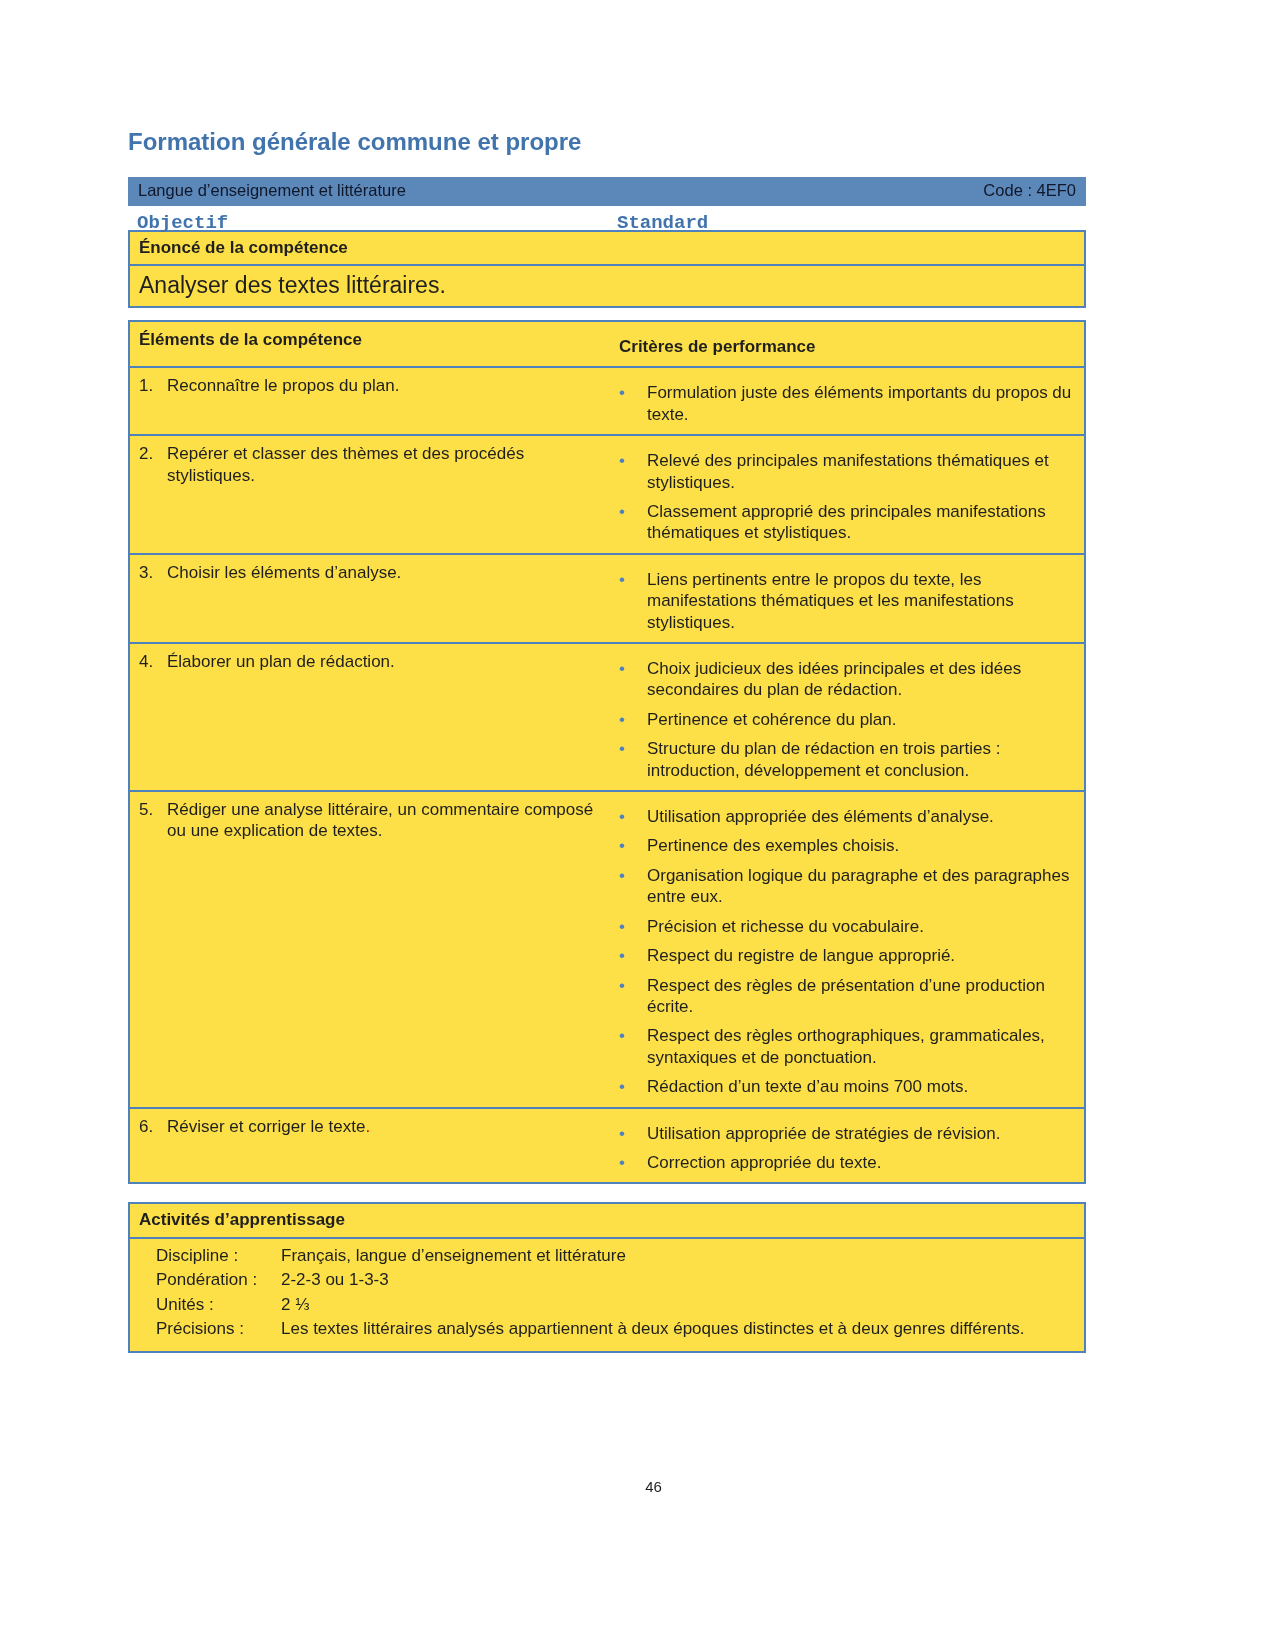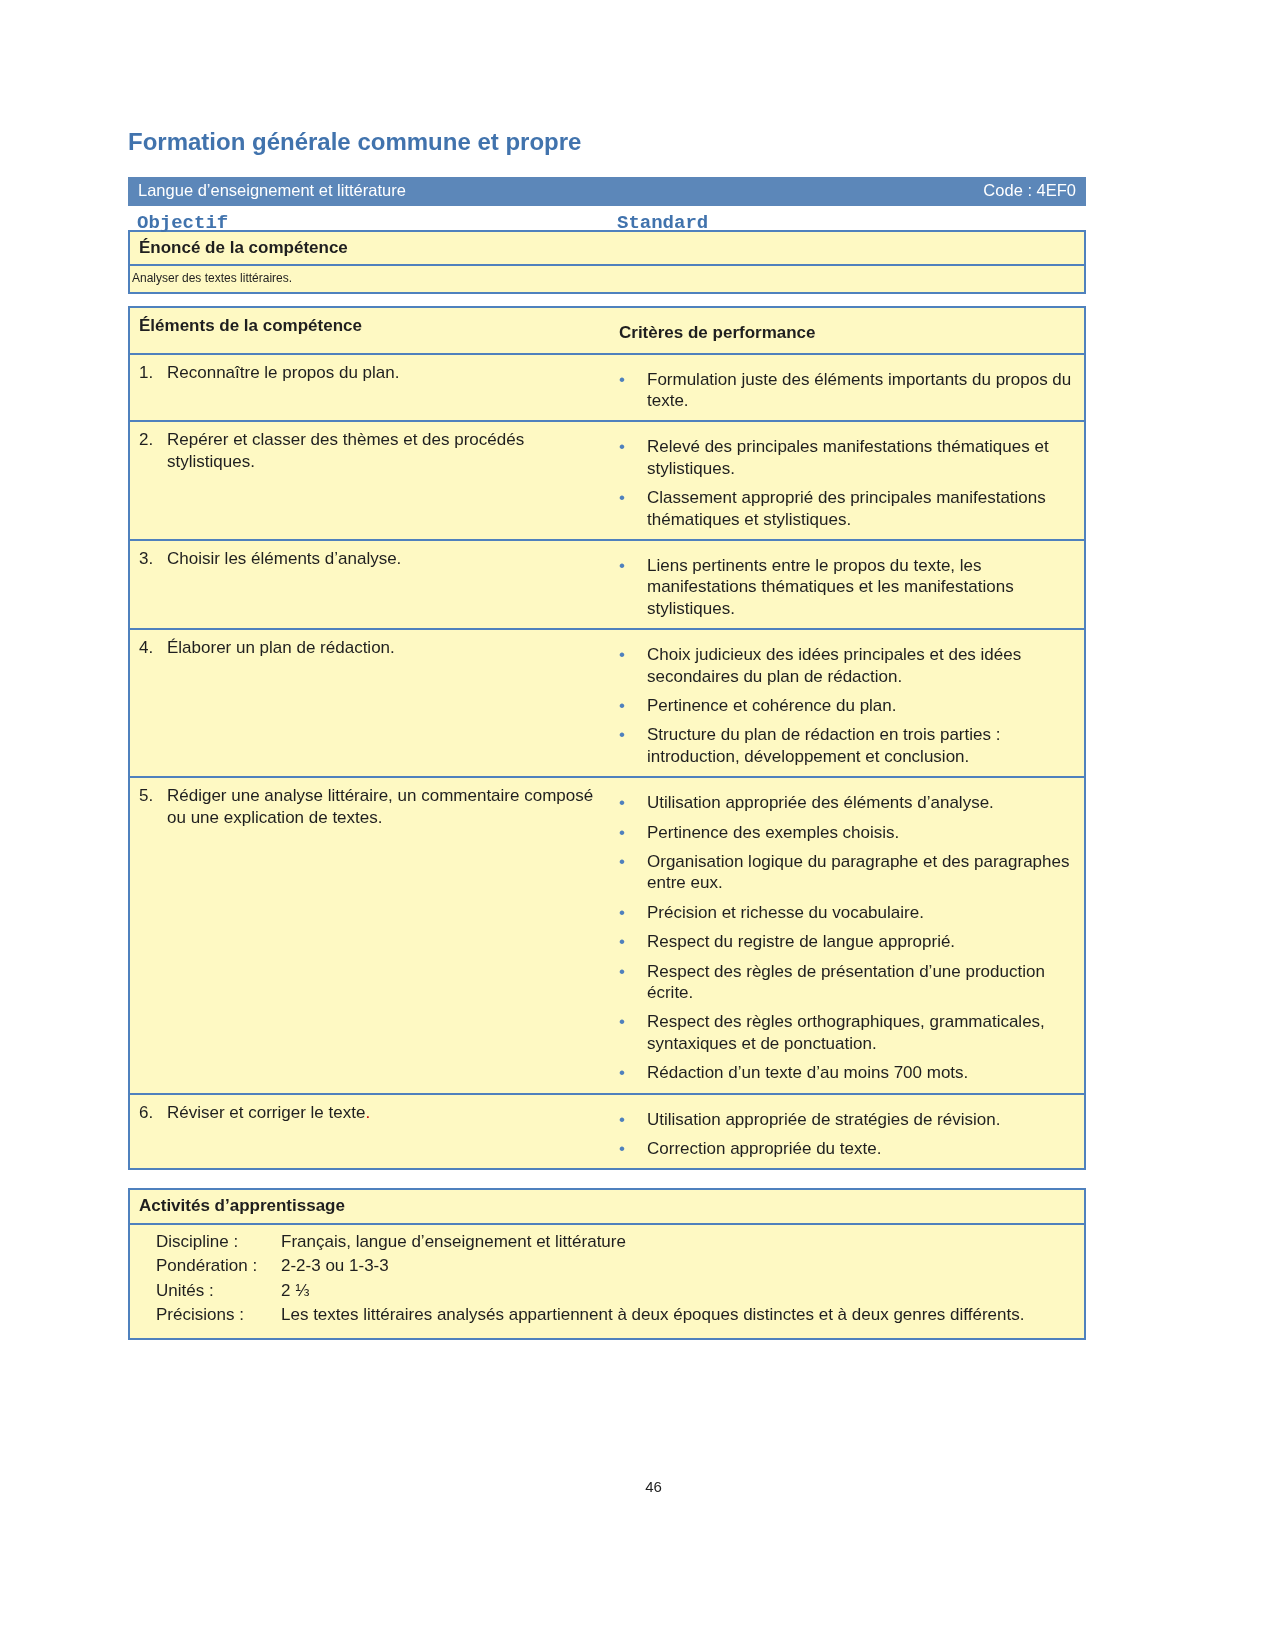--- a/index.html
+++ b/index.html
@@ -17,49 +17,49 @@
   }
   .doc-title {
     font-size: 24px;
     font-weight: bold;
     color: var(--accent, #4173ad);
     margin-bottom: 20px;
     line-height: 1.2;
   }
   .blue-bar {
     background: var(--bar_bg, #5c87b9);
-    color: #ffffff;
+    color: #0f172a;
     font-size: 16.5px;
     line-height: 1.2;
     display: flex;
     justify-content: space-between;
     align-items: center;
     padding: 4px 10px 5px 10px;
   }
   .col-heads { position: relative; height: 24px; font-family: Liberation Mono, monospace; }
   .col-head {
     position: absolute;
     top: 6px;
     font-size: 19px;
     font-weight: bold;
     color: var(--accent, #4173ad);
   }
   .col-head.objectif { left: 9px; }
   .col-head.standard { left: 489px; }
-  .box { border: 2px solid var(--border, #4f81bd); background: #fef9c3; }
+  .box { border: 2px solid var(--border, #4f81bd); background: #fde047; }
   .box-header {
     font-size: 17px;
     font-weight: bold;
     padding: 5px 9px 6px 9px;
     border-bottom: 2px solid var(--border, #4f81bd);
     line-height: 1.26;
   }
   .box-body {
-    font-size: 12px;
-    padding: 5px 9px 6px 2px;
+    font-size: 23px;
+    padding: 5px 9px 6px 9px;
     line-height: 1.26;
   }
   .main-table { margin-top: 12px; }
   .trow {
     display: flex;
     border-bottom: 2px solid var(--border, #4f81bd);
     font-size: 17px;
     line-height: 1.26;
   }
   .trow:last-child { border-bottom: none; }

